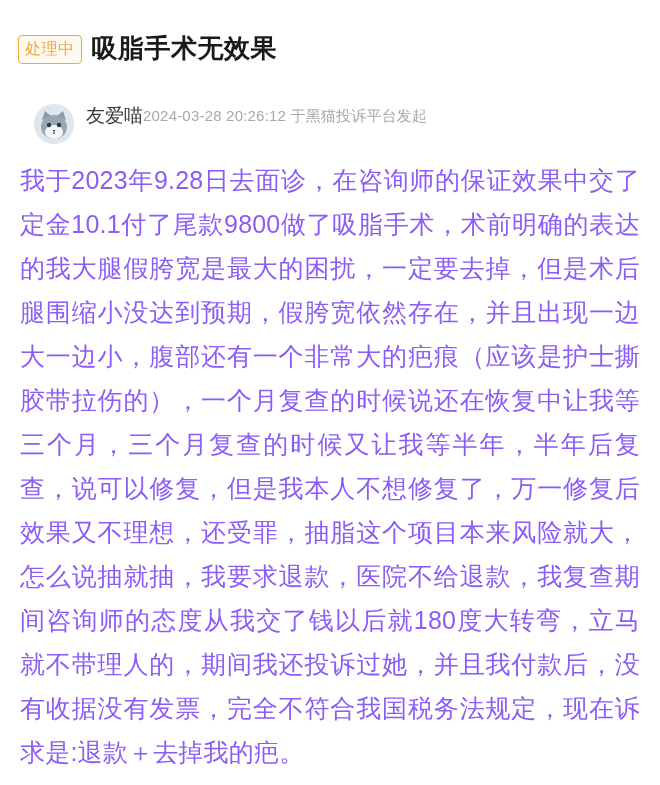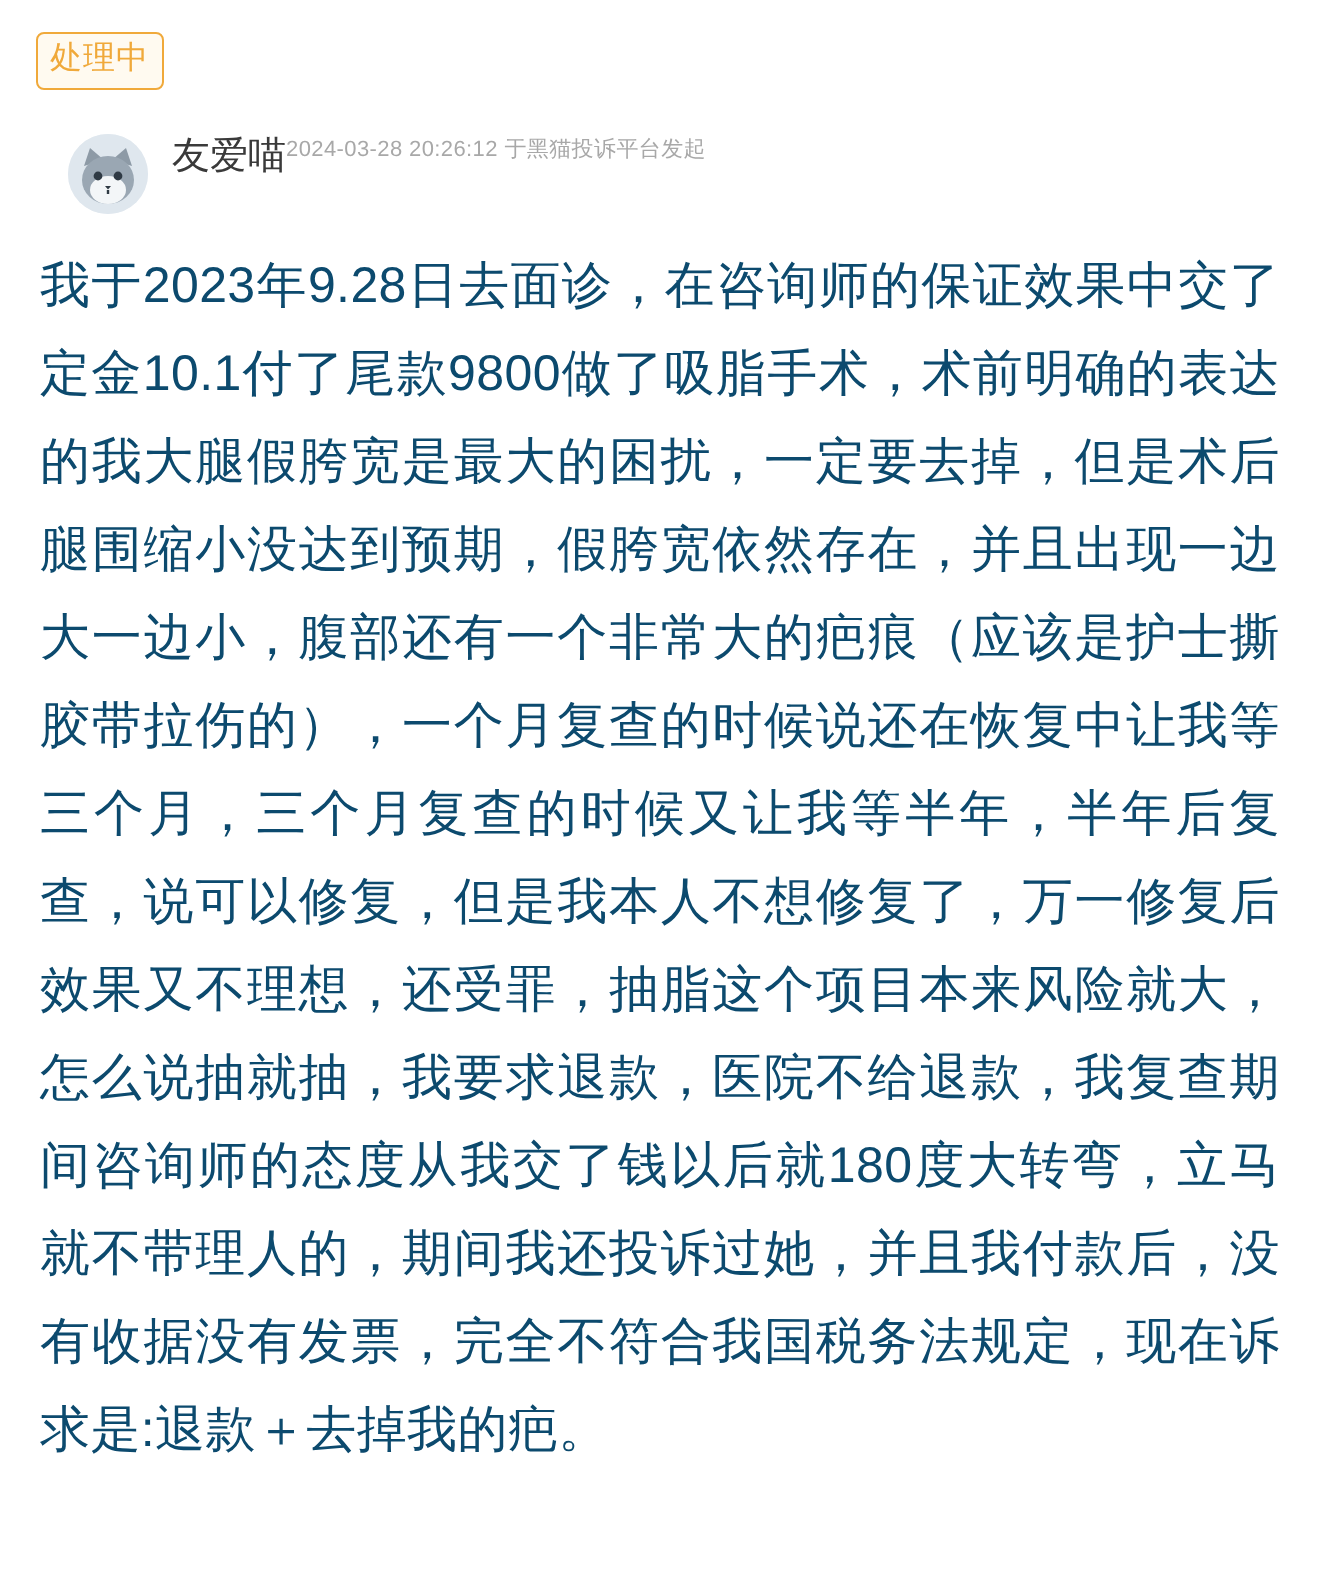--- a/index.html
+++ b/index.html
@@ -71,45 +71,46 @@
     flex-direction: row;
     justify-content: center;
     padding-top: 2px;
   }
   .author-name {
     font-size: 19px;
     color: #3a3a3a;
     line-height: 1.5;
   }
   .post-time {
-    font-size: 11px;
+    font-size: 15px;
     color: #a8a8a8;
     line-height: 1.6;
     margin-top: 2px;
     letter-spacing: 0.2px;
   }
   
   .body-text {
     margin-top: 14px;
     font-size: 25px;
     line-height: 44px;
-    color: #0c4a6e;
+    color: #8b5cf6;
     text-align: justify;
     letter-spacing: 0.2px;
     word-break: break-all;
     padding: 0 2px;
   }
 </style>
 </head>
 <body>
 
 <div class="page">
 
   <div class="title-row">
     <span class="status-badge">处理中</span>
+    <h1 class="title-text">吸脂手术无效果</h1>
   </div>
 
   <div class="author-row">
     <div class="avatar">
       <svg width="40" height="40" viewBox="0 0 40 40">
         <rect x="0" y="0" width="40" height="40" fill="#dfe7ee"></rect>
         <path d="M8 16 L11 7 L18 13 Z" fill="#8d9aa6"></path>
         <path d="M32 16 L29 7 L22 13 Z" fill="#8d9aa6"></path>
         <ellipse cx="20" cy="23" rx="13" ry="12" fill="#9aa7b3"></ellipse>
         <ellipse cx="20" cy="28" rx="9" ry="7" fill="#f3f6f8"></ellipse>

